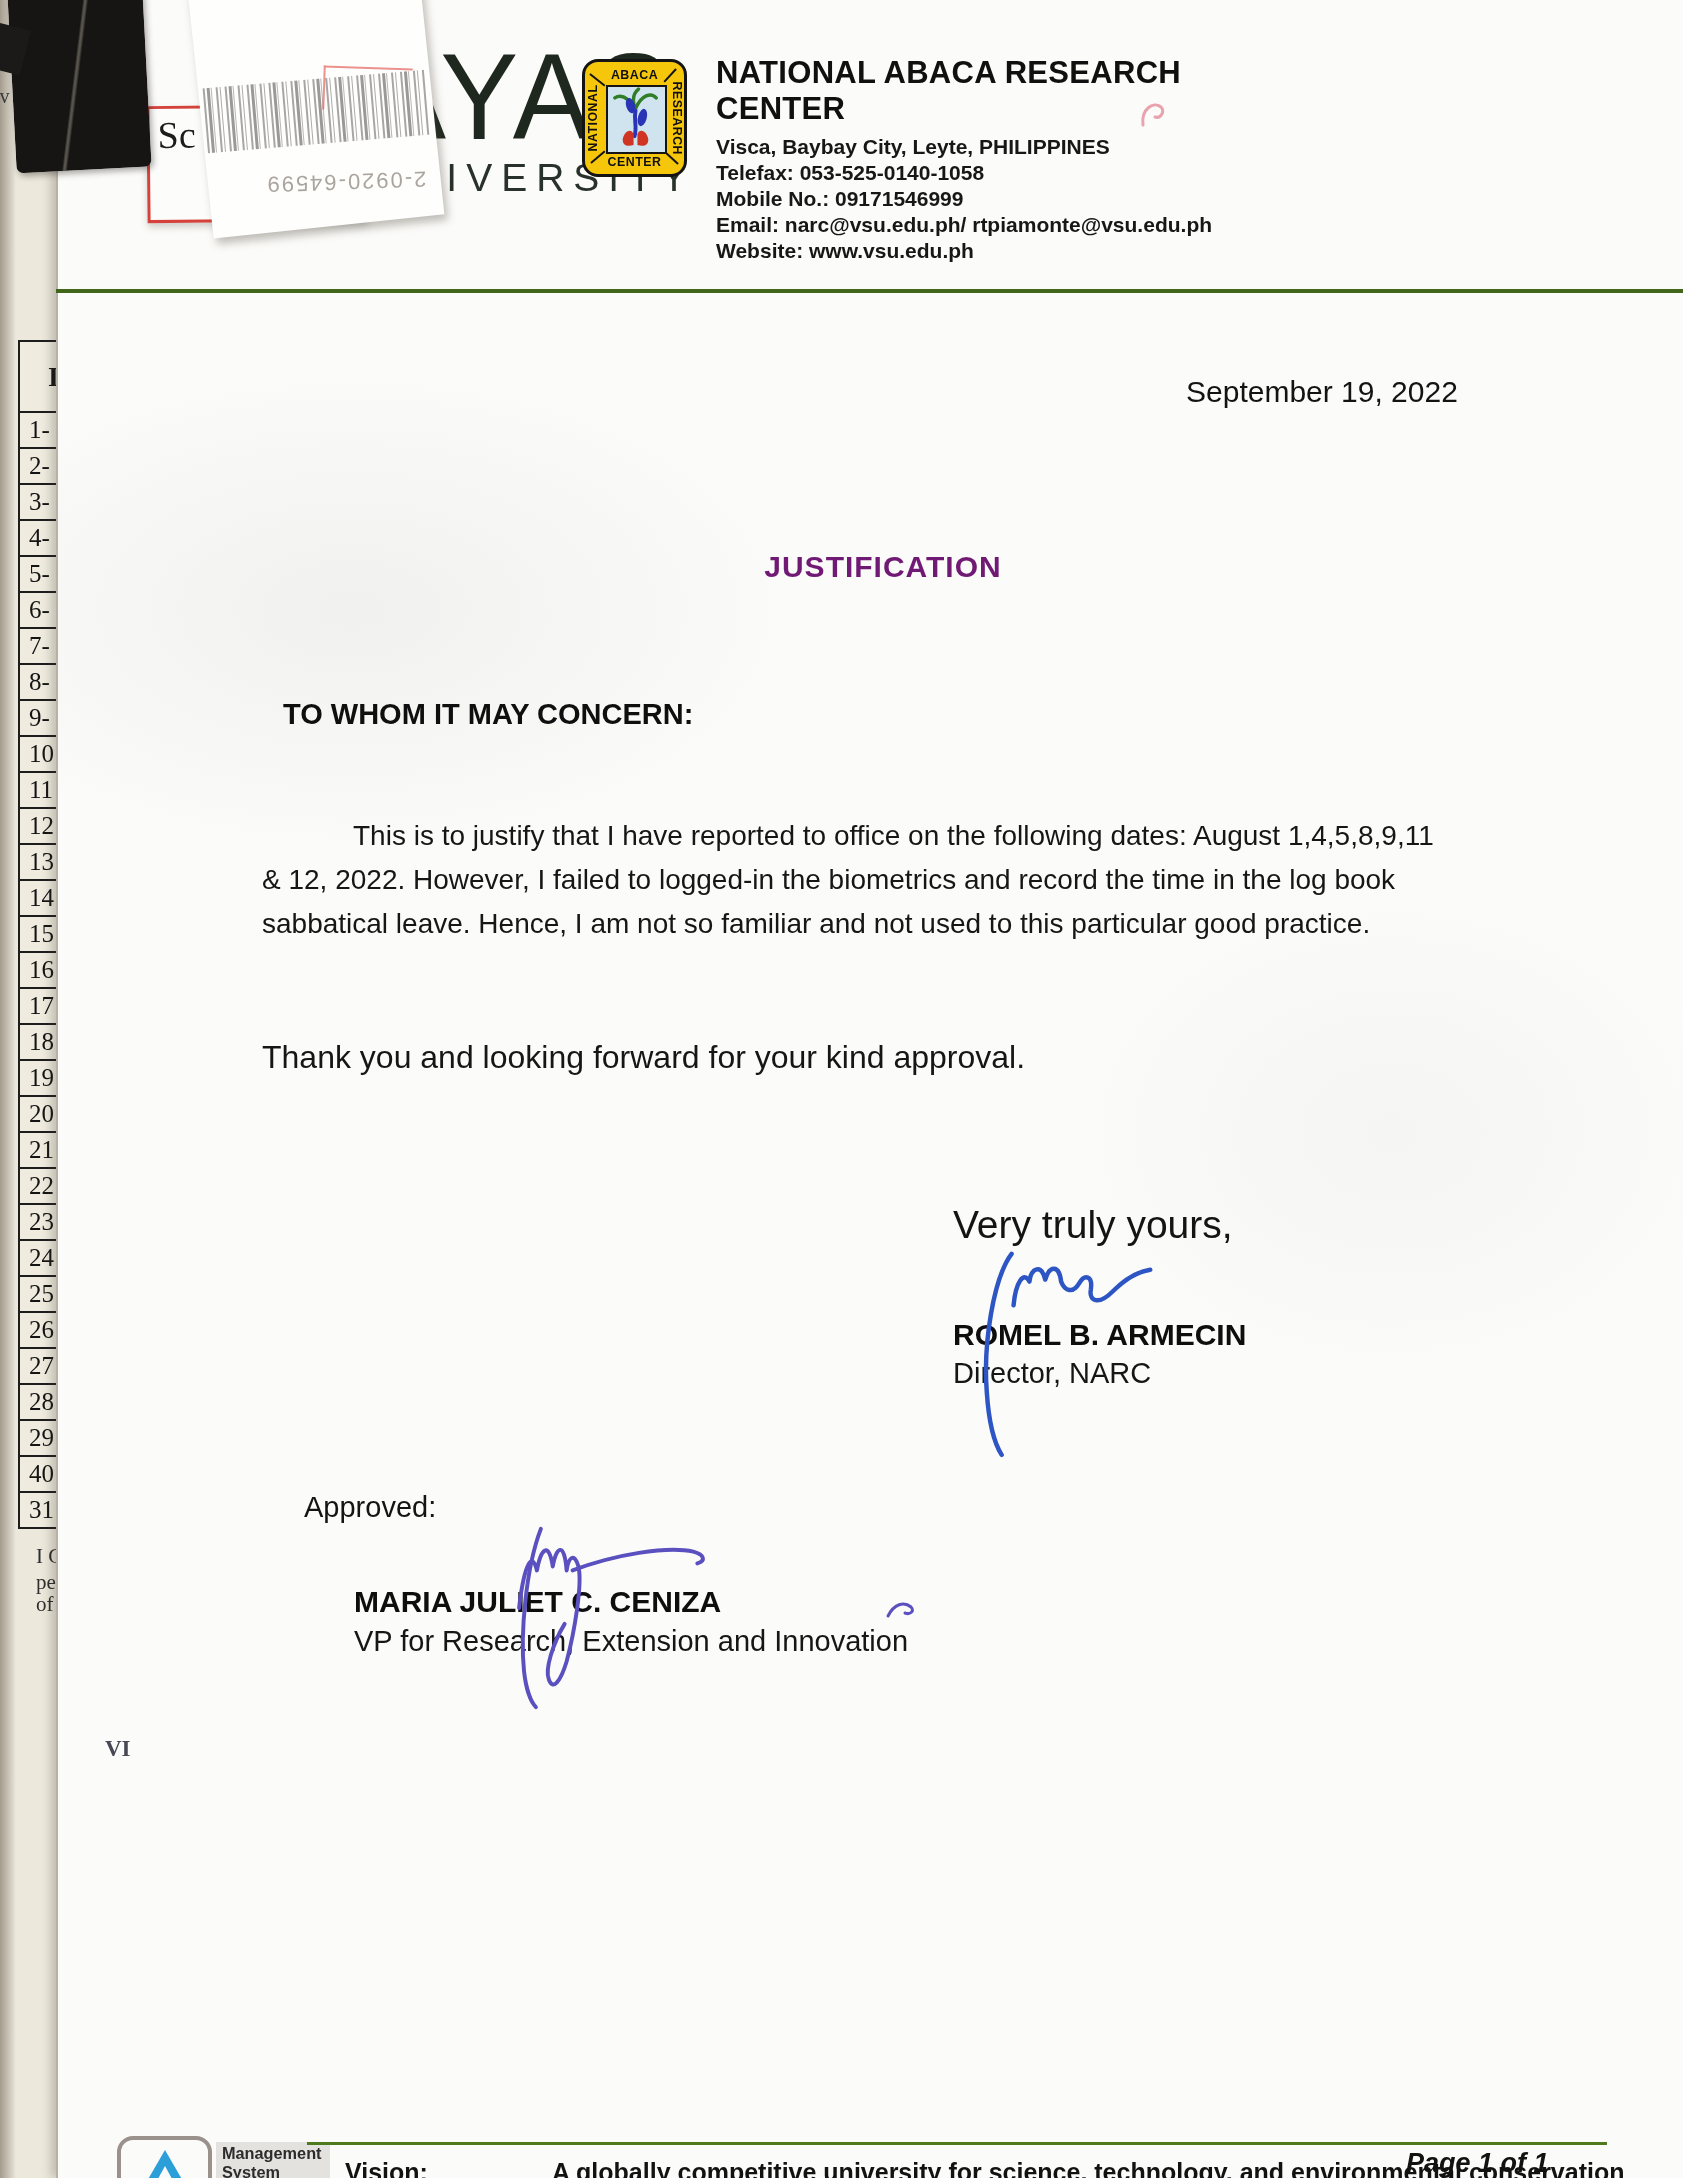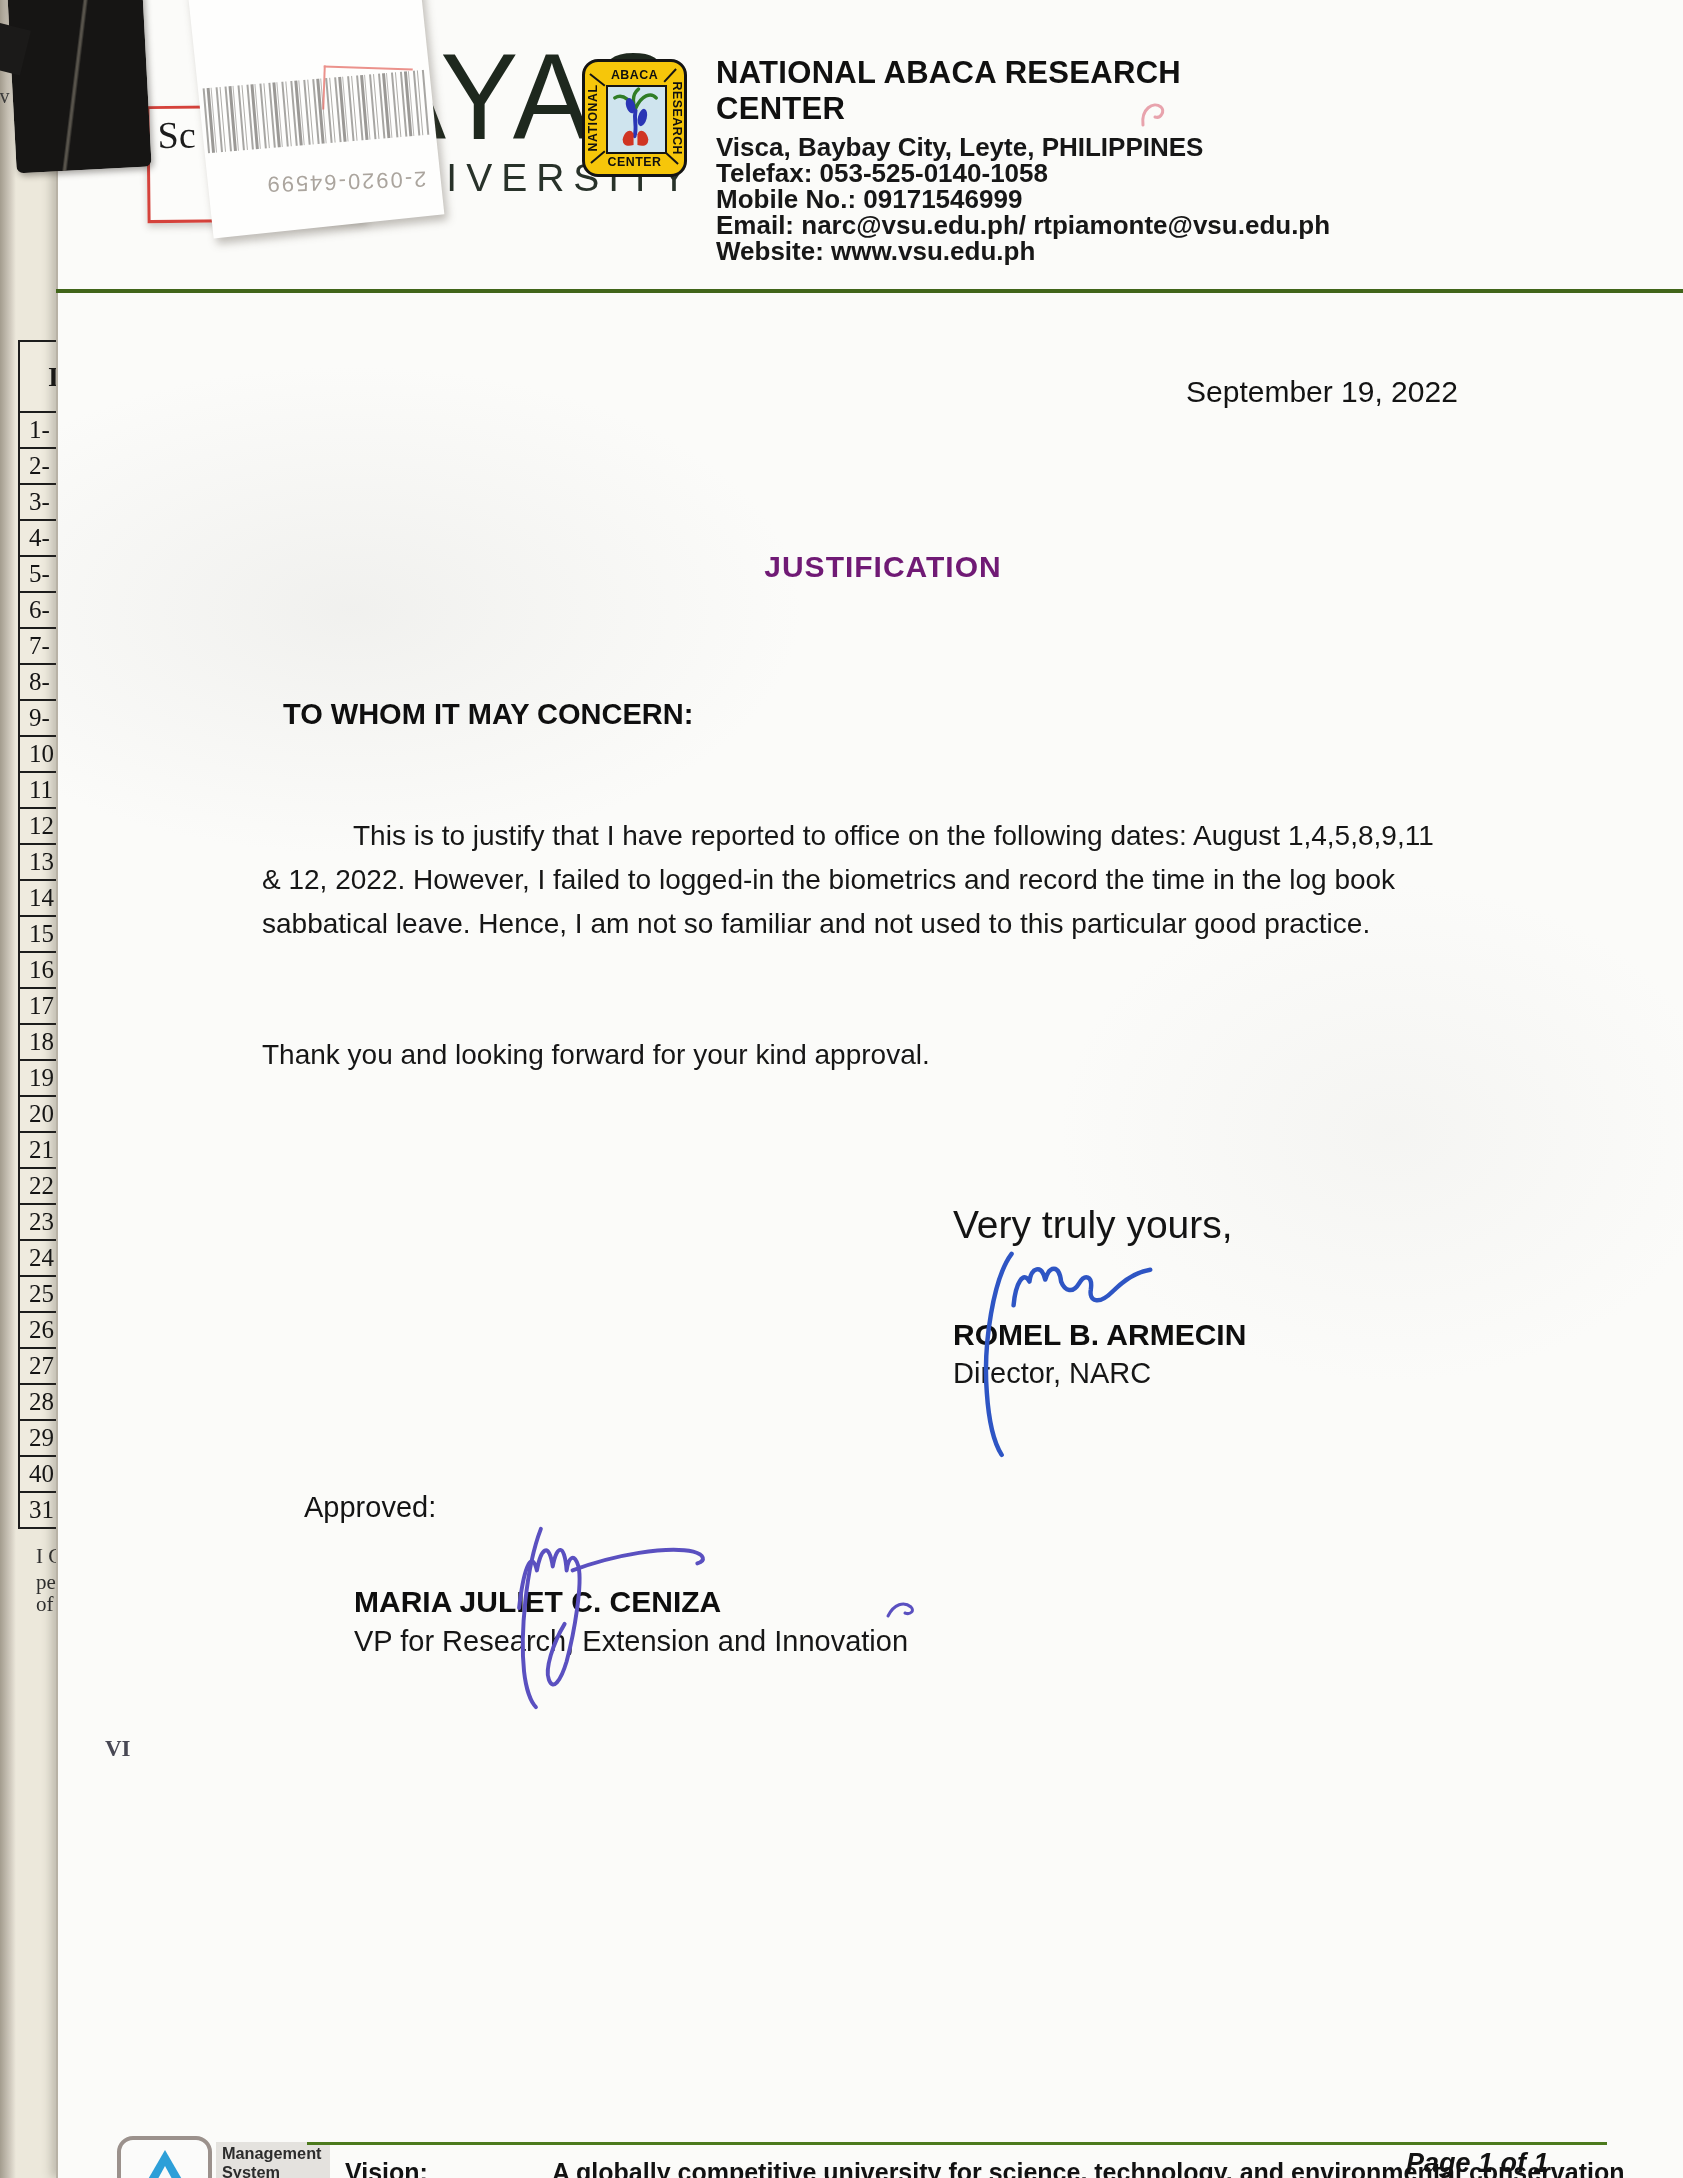--- a/index.html
+++ b/index.html
@@ -47,31 +47,31 @@
   .badge-word{position:absolute;font:800 12.4px "Liberation Sans",sans-serif;color:#101010;letter-spacing:0.5px;}
   .bw-top{left:0;right:0;top:6px;text-align:center;}
   .bw-bottom{left:0;right:0;bottom:5px;text-align:center;}
   .bw-left{left:-27px;top:49px;width:69px;text-align:center;transform:rotate(-90deg);}
   .bw-right{right:-29px;top:49px;width:73px;text-align:center;transform:rotate(90deg);}
   .badge-inner{position:absolute;left:21px;top:23px;width:57px;height:65px;background:#cfe4ee;border:2px solid #141414;}
   .badge-lines{position:absolute;left:0;top:0;}
 
   .orgblock{left:716px;top:55px;z-index:3;color:#101010;}
   .org-name{font-size:31px;font-weight:700;line-height:36px;letter-spacing:0.3px;}
-  .org-contact{font-size:26px;font-weight:700;line-height:26px;margin-top:7px;color:#171717;}
+  .org-contact{font-size:21px;font-weight:700;line-height:26px;margin-top:7px;color:#171717;}
   .rule-top{left:56px;top:289px;width:1627px;height:4px;background:#41651a;z-index:3;}
 
   
   .l-date{left:1186px;top:375px;font-size:30px;color:#131313;z-index:3;}
   .l-title{left:373px;top:550px;width:1020px;text-align:center;font-size:30px;font-weight:700;letter-spacing:1px;color:#701a75;z-index:3;}
   .l-salut{left:270px;top:698px;font-size:29px;font-weight:700;color:#0f0f0f;z-index:3;margin-left:13px;}
   .l-body{left:262px;top:814px;width:1257px;z-index:3;}
   .body-line{font-size:28px;line-height:44px;color:#161616;white-space:nowrap;}
   .body-line:first-child{text-indent:91px;}
-  .l-close{left:262px;top:1039px;font-size:28px;color:#161616;z-index:3;}
+  .l-close{left:262px;top:1039px;font-size:32px;color:#161616;z-index:3;}
   .l-vale{left:953px;top:1203px;font-size:39px;color:#141414;z-index:3;}
   .sig1{left:968px;top:1226px;z-index:5;}
   .sig2{left:424px;top:1513px;z-index:5;}
   .sig-flourish{left:884px;top:1596px;z-index:5;}
   .l-name1{left:953px;top:1318px;font-size:30px;font-weight:700;color:#0e0e0e;z-index:4;}
   .l-title1{left:953px;top:1357px;font-size:29px;color:#161616;z-index:4;}
   .l-approved{left:262px;top:1491px;font-size:29px;color:#141414;z-index:3;margin-left:42px;}
   .l-name2{left:354px;top:1585px;font-size:30px;font-weight:700;color:#0e0e0e;z-index:4;}
   .l-title2{left:354px;top:1625px;font-size:29px;color:#161616;z-index:4;}
   .bleed-vi{left:105px;top:1736px;font:700 23px "Liberation Serif",serif;color:rgba(40,40,55,.85);z-index:3;}

